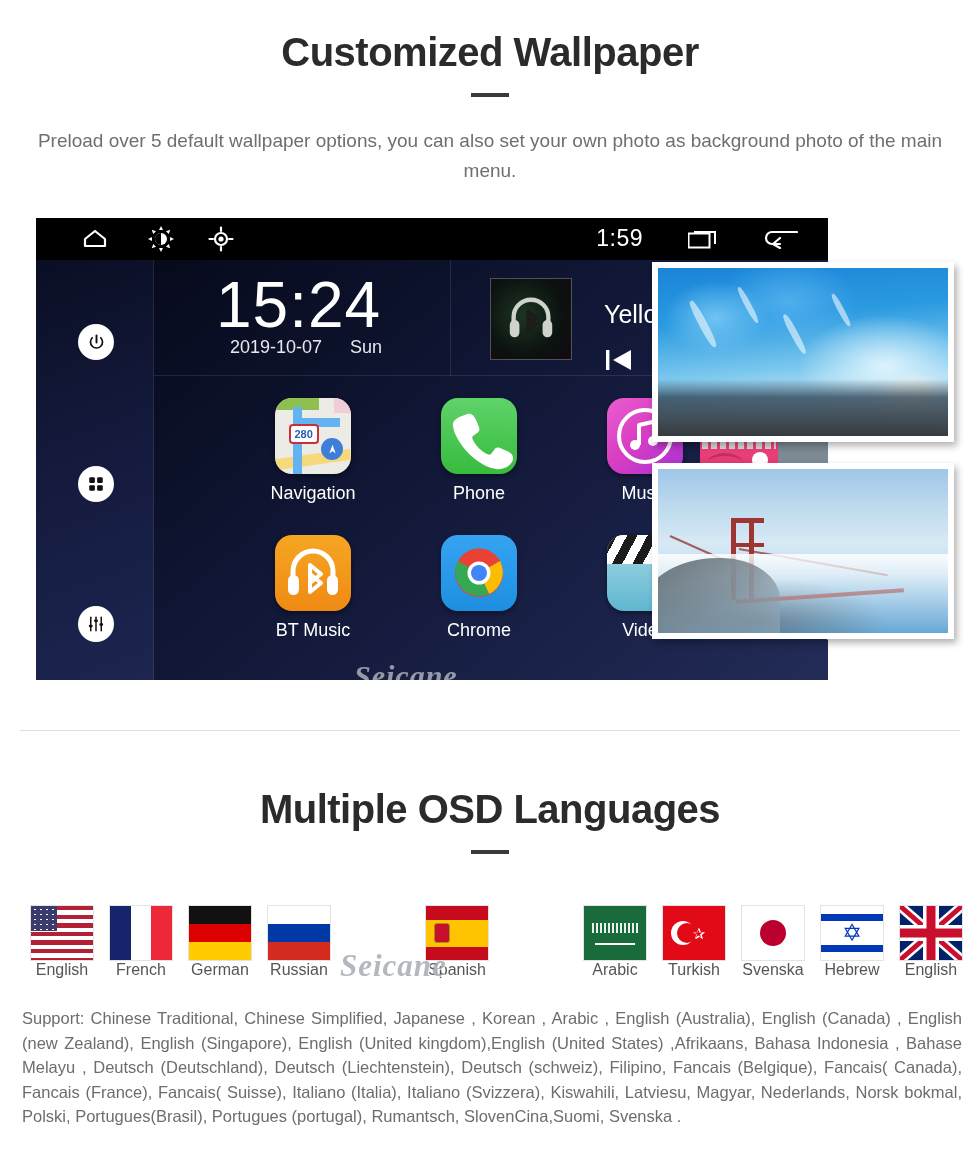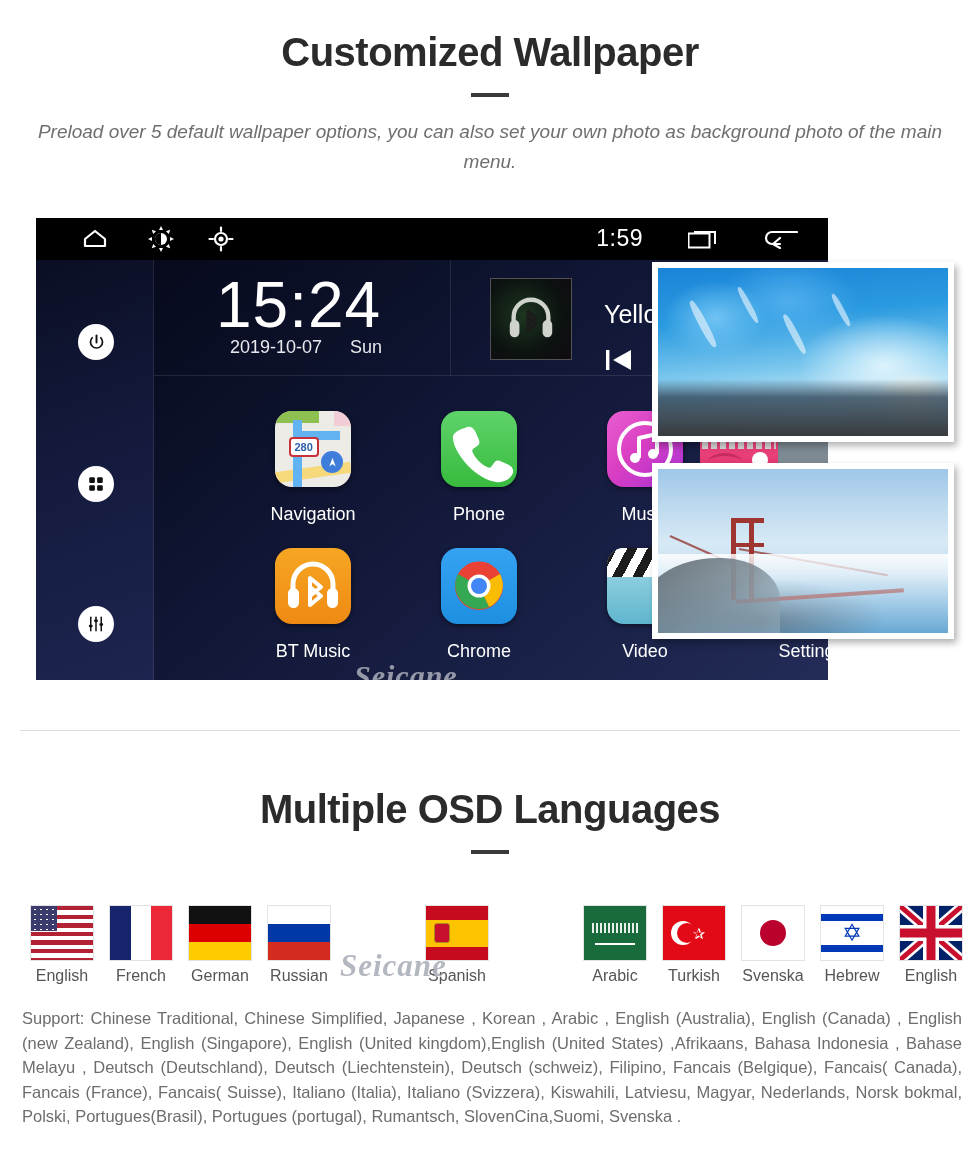--- a/index.html
+++ b/index.html
@@ -22,22 +22,21 @@
   .title-rule {
     width: 38px; height: 4px; background: #3a3a3a;
     margin: 18px auto 0 auto;
   }
   .section-sub {
     text-align: center;
     font-size: 19px;
     line-height: 30px;
     color: #6f6f6f;
     width: 920px;
-    margin: 20px auto 0 auto;
-    font-style: italic;
+    margin: 29px auto 0 auto;
   }
 
   
   .hr {
     position:absolute; left:20px; top:730px;
     width: 940px; height: 1px; background: #dcdcdc;
   }
 
   
   .radio {
@@ -105,21 +104,21 @@
   .track-name {
     position:absolute; left:450px; top:40px;
     color:#fff; font-size:25px; font-weight:400;
   }
   .prev-btn { position:absolute; left:450px; top:88px; width:30px; height:24px; }
 
   
   .apps { position:absolute; left:0; top:116px; width:100%; height:304px; }
   .app { position:absolute; width:110px; text-align:center; }
   .app .ic {
-    width:76px; height:76px; margin:17px auto;
+    width:76px; height:76px; margin:4px auto;
     border-radius:17px; overflow:hidden; position:relative;
     box-shadow:0 2px 5px rgba(0,0,0,.45);
     text-align:right;
   }
   .app .lb { margin-top:9px; color:#fff; font-size:18px; }
 
   .app.c1 { left:104px; } .app.c2 { left:270px; } .app.c3 { left:436px; }
   .app.c4 { left:602px; }
   .app.r1 { top:18px; } .app.r2 { top:155px; }
 
@@ -209,21 +208,21 @@
   .flags {
     position:absolute; left:0; top:905px; width:980px; height:92px;
   }
   .flag-cell { position:absolute; width:78px; text-align:center; }
   .flag-img {
     width:64px; height:56px; margin:0 auto;
     position:relative; overflow:hidden; background:#fff;
     border:1px solid #e3e3e3;
   }
   .flag-lb {
-    margin-top:6px; font-size:16px; color:#555; white-space:nowrap;
+    font-size:16px; color:#555; white-space:nowrap;
   }
 
   
   .wm-flags {
     position:absolute; left:340px; top:948px;
     font-family:"Liberation Serif", serif;
     font-style:italic; font-weight:700; font-size:31px;
     color:rgba(150,155,168,.72);
     letter-spacing:1px;
     text-shadow:1px 1px 0 rgba(255,255,255,.7);

